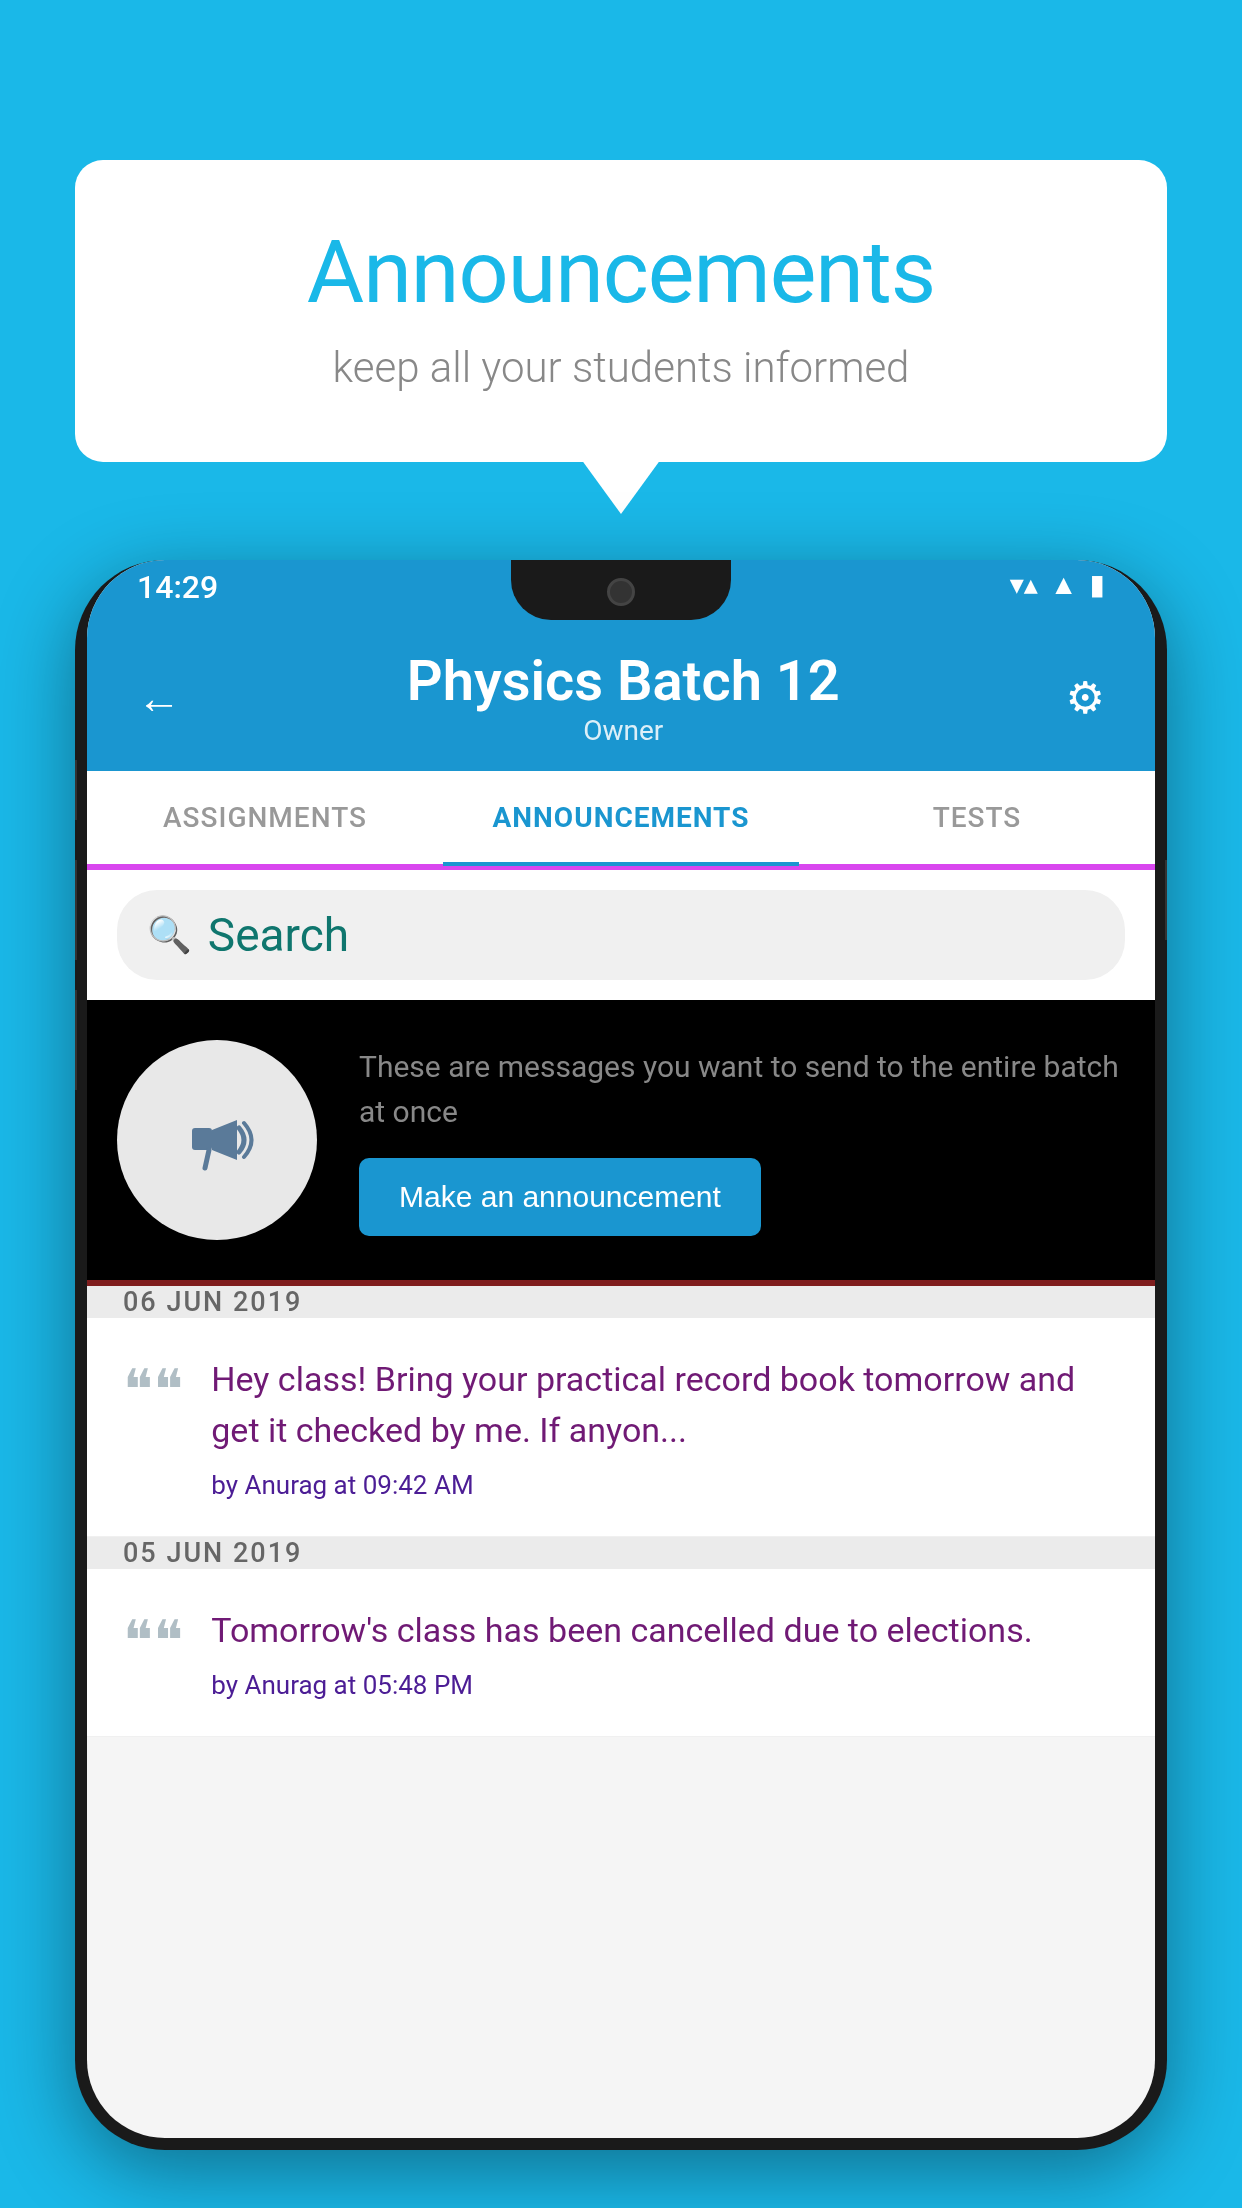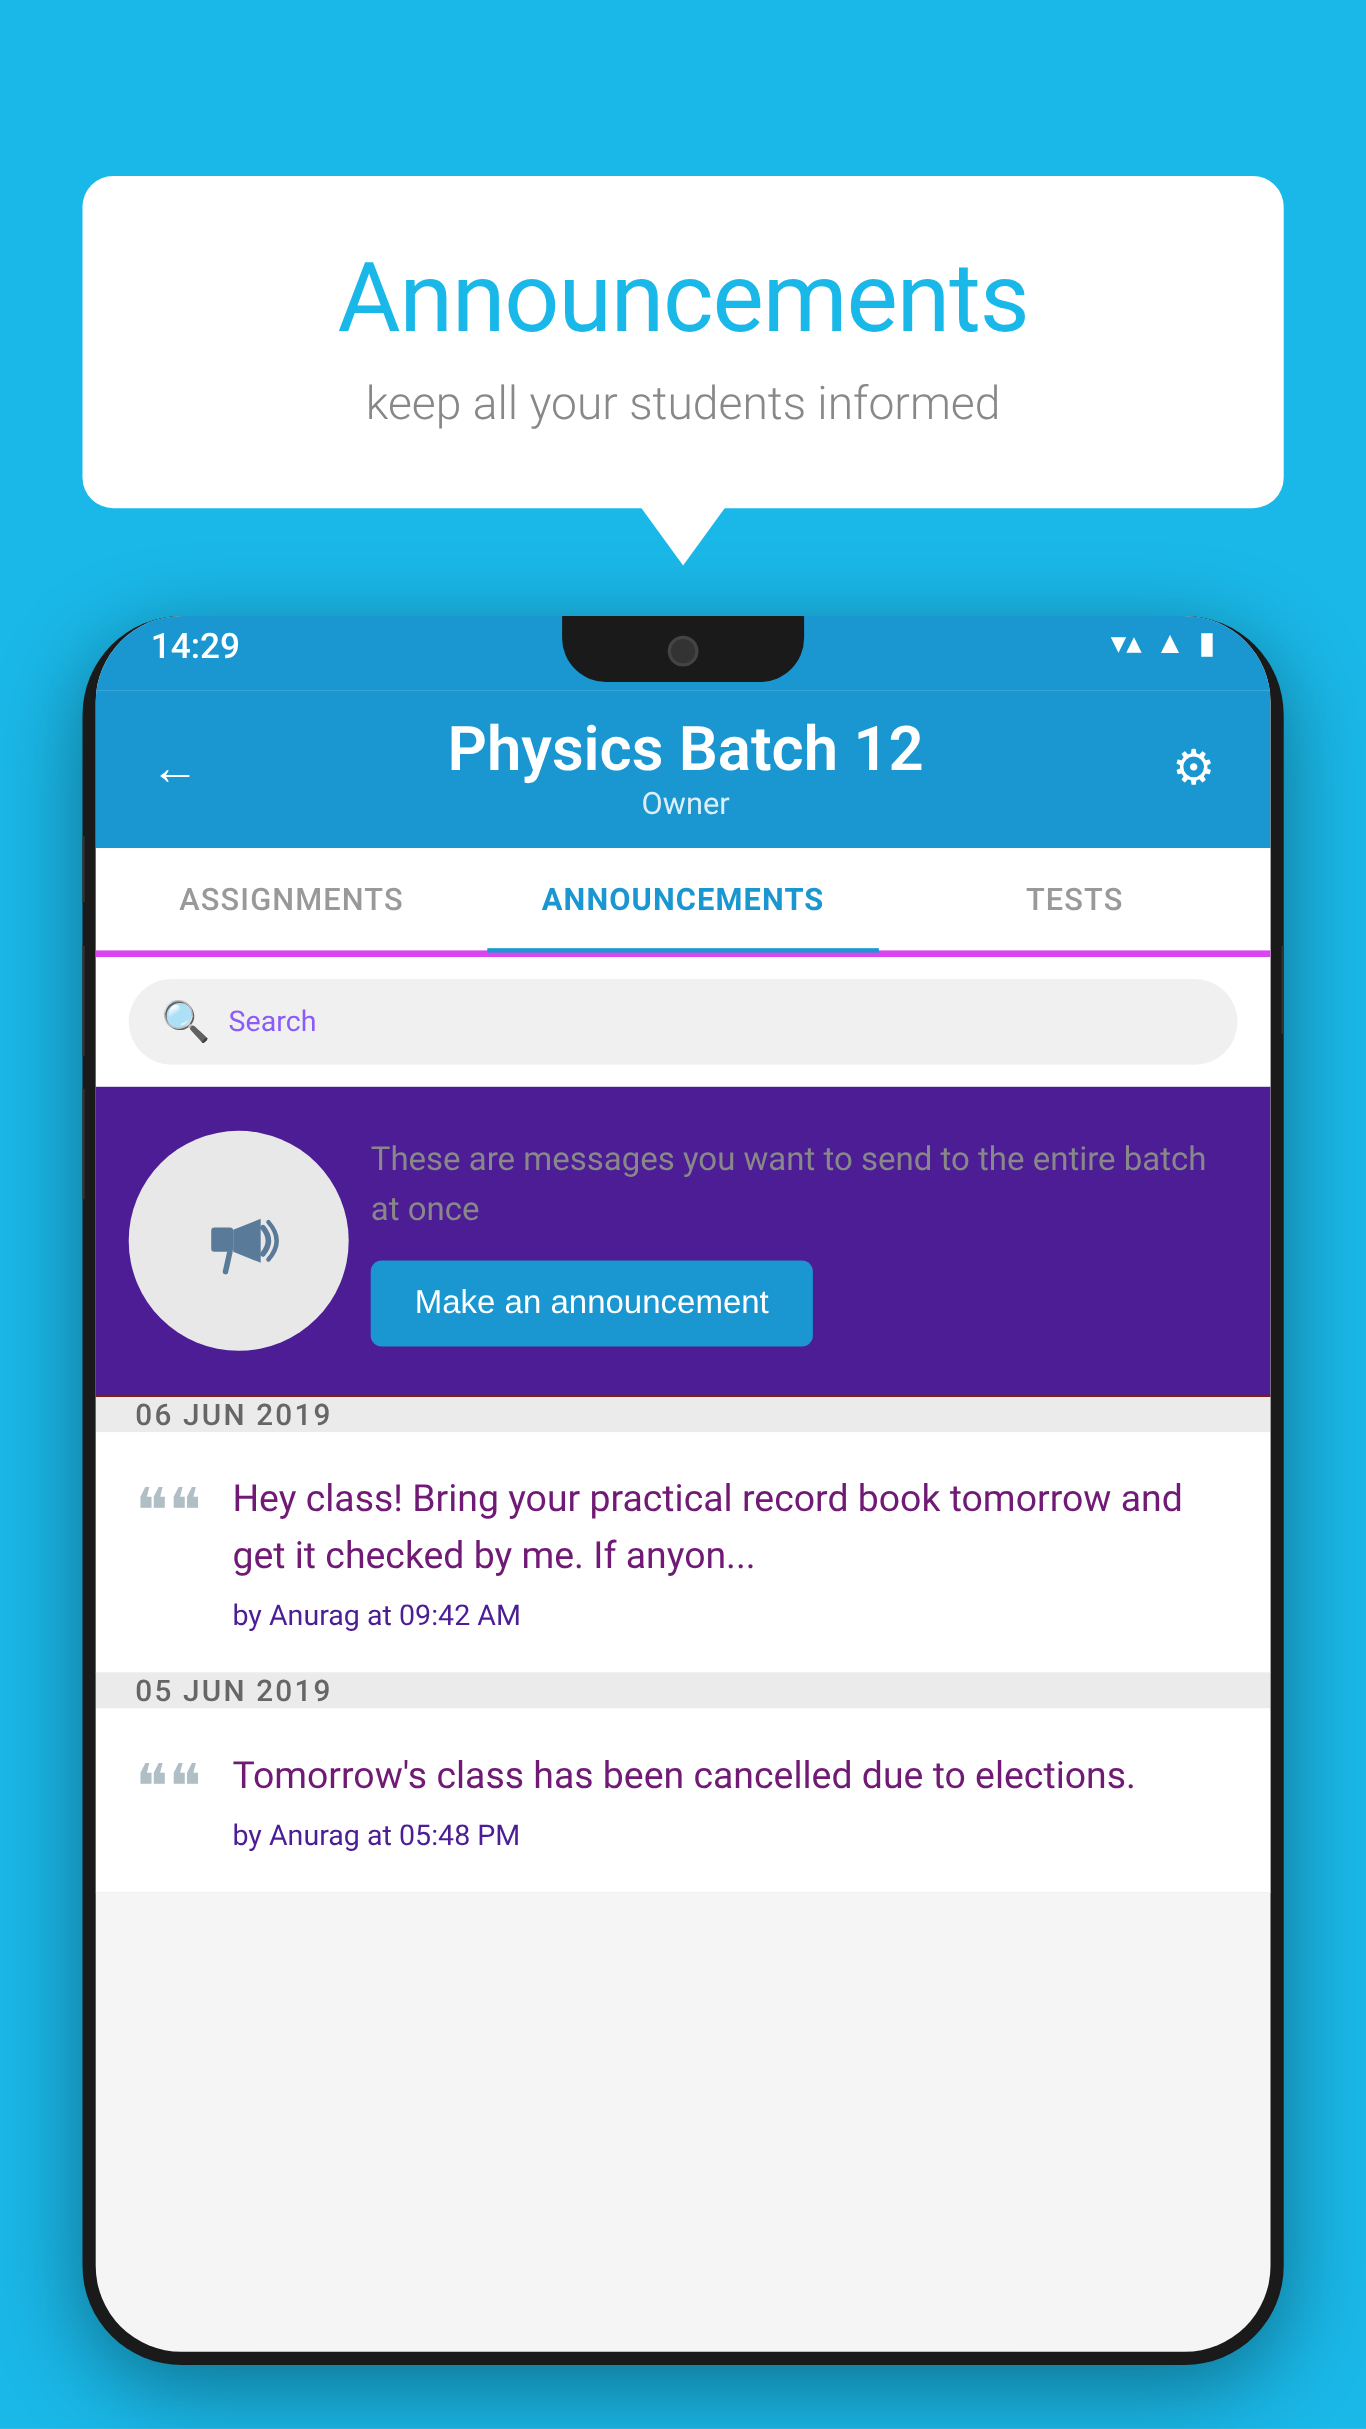--- a/index.html
+++ b/index.html
@@ -231,32 +231,32 @@
       padding: 18px 30px;
       gap: 16px;
     }
 
     .search-icon-wrap {
       color: #999;
       font-size: 36px;
     }
 
     .search-placeholder {
-      color: #8b5cf6;
-      font-size: 26px;
+      color: #0f766e;
+      font-size: 46px;
     }
 
     
     .announcement-promo {
-      background: #4c1d95;
+      background: #000000;
       display: flex;
       align-items: center;
       padding: 40px 30px;
-      gap: 20px;
-      border-bottom: 2px solid #7f1d1d;
+      gap: 42px;
+      border-bottom: 6px solid #7f1d1d;
     }
 
     .promo-icon-circle {
       width: 200px;
       height: 200px;
       background: #e8e8e8;
       border-radius: 50%;
       flex-shrink: 0;
       display: flex;
       align-items: center;

